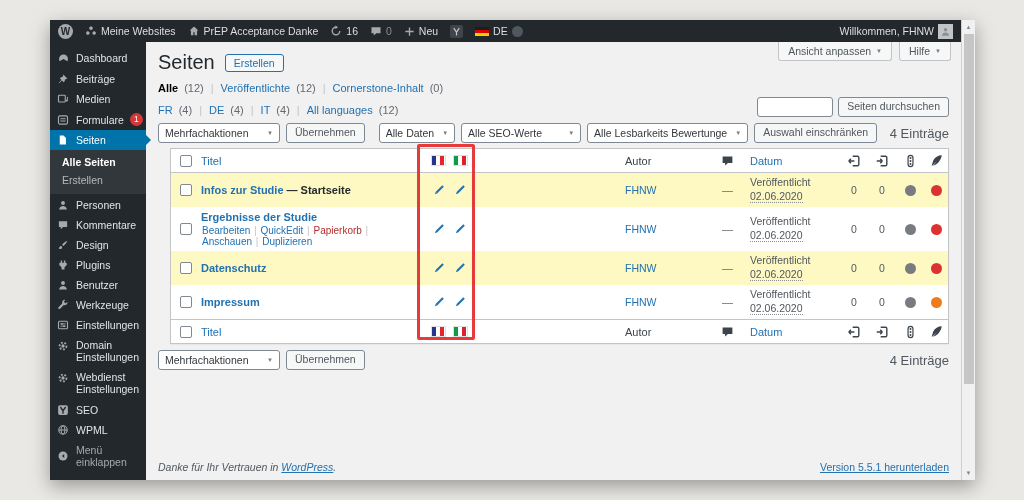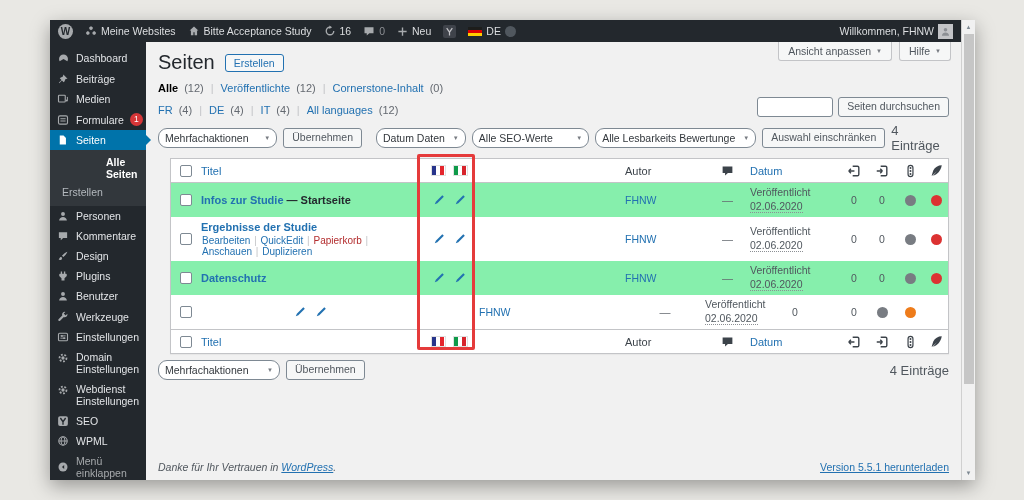--- a/index.html
+++ b/index.html
@@ -38,21 +38,21 @@
     line-height:1.15; cursor:pointer; color:#e2e4e7; }
   .mi .micon { flex:none; width:13px; display:inline-flex; color:#a7aaad; }
   .mi.active { background:#0073aa; color:#fff; }
   .mi.active .micon { color:#fff; }
   .mi.active::after { content:""; position:absolute; left:100%; top:50%; margin-top:-5px;
     border:5px solid transparent; border-left-color:#0073aa; z-index:4; }
   .badge { background:#d63638; color:#fff; border-radius:8px; min-width:13px; height:13px;
     font-size:8.5px; display:inline-flex; align-items:center; justify-content:center; padding:0 3px; }
   .submenu { background:#32373c; padding:3px 0 5px; }
   .sub-item { padding:3px 7px 3px 12px; cursor:pointer; color:#b4b9be; }
-  .sub-item.current { color:#fff; font-weight:bold;margin-left:44px; }
+  .sub-item.current { color:#fff; font-weight:bold; }
   .menu-gap { height:11px; }
   .mi.two-line { align-items:flex-start; }
   .mi.two-line .micon { margin-top:1px; }
   .collapse-item { margin-top:auto; margin-bottom:8px; color:#a7aaad; }
 
   
   .content { flex:1; min-width:0; position:relative; padding:0 12px; font-size:11px; color:#3c434a; }
   a.link { color:#2271b1; text-decoration:none; cursor:pointer; }
   a.u { text-decoration:underline; }
 
@@ -78,37 +78,37 @@
 
   .lang-search-row { margin-top:2px; display:flex; align-items:flex-end; }
   .langs { display:flex; align-items:center; gap:4px; padding-bottom:1px; }
   .search-box { margin-left:auto; display:flex; gap:5px; align-items:center;border-radius:7px; }
   .search-input { width:76px; height:20px; border:1px solid #7e8993; border-radius:3px;
     background:#fff; padding:0 4px; font-size:11px; }
   .btn { background:#f6f7f7; border:1px solid #7e8993; border-radius:3px; color:#50575e;
     padding:2px 8px; font-size:10.5px; cursor:pointer; height:20px; white-space:nowrap; }
 
   .filter-row { margin-top:6px; display:flex; align-items:center; gap:6px; }
-  .select { background:#fff; border:1px solid #7e8993; border-radius:9px; height:20px;
+  .select { background:#fff; border:1px solid #7e8993; border-radius:3px; height:20px;
     display:inline-flex; align-items:center; gap:8px; padding:0 6px; font-size:10.5px;
     color:#32373c; cursor:pointer; white-space:nowrap; }
   .select .caret { margin-left:auto; }
   .w-bulk { width:122px; }
   .w-seo { width:120px; }
   .count-right { margin-left:auto; color:#50575e; font-size:13px; }
 
   
   .table-wrap { margin-top:5px; position:relative; background:#fff;
     border:1px solid #c3c4c7; box-shadow:0 1px 1px rgba(0,0,0,.04);margin-left:12px; }
   .trow { display:grid; grid-template-columns:30px 218px 60px 1fr 80px 45px 90px 28px 28px 28px 24px;
     align-items:center; }
   .thead { height:24px; border-bottom:1px solid #c3c4c7; }
   .tfoot { height:24px; border-top:1px solid #c3c4c7; }
   .drow { min-height:34px; }
-  .drow.alt { background:#86efac; }
+  .drow.alt { background:#fef9c3; }
   .cell-cb { display:flex; justify-content:center; }
   .cb { width:12px; height:12px; border:1px solid #7e8993; border-radius:2px; background:#fff; cursor:pointer; }
   .cell-title { padding:4px 0; }
   .row-title { font-weight:bold; }
   .post-state { color:#23282d; font-weight:bold; }
   .row-actions { margin-top:2px; font-size:10px; color:#c3c4c7; }
   .row-actions a { margin:0 1px; }
   .row-actions a.trash { color:#b32d2e; }
   .cell-flags { display:flex; justify-content:center; gap:9px; align-items:center; }
   .flag { display:inline-flex; width:13px; height:9px; outline:1px solid rgba(0,0,0,.12); }
@@ -158,21 +158,21 @@
             </svg>
         </span>
         <span>Meine Websites</span>
       </span>
       <span class="ab-item">
         <span class="abicon">
           <svg width="12" height="12" viewBox="0 0 16 16" fill="currentColor">
               <path d="M8 2 2.2 7.3h1.7v6.2h3.3V9.8h1.6v3.7h3.3V7.3h1.7z"></path>
             </svg>
         </span>
-        <span>Bitte Acceptance Study</span>
+        <span>PrEP Acceptance Danke</span>
       </span>
       <span class="ab-item">
         <span class="abicon">
           <svg width="12" height="12" viewBox="0 0 16 16">
               <path d="M13 8A5 5 0 1 1 8 3" fill="none" stroke="currentColor" stroke-width="1.8"></path>
               <path d="M7.2 0.6l3.6 2.4-3.6 2.4z" fill="currentColor"></path>
             </svg>
         </span>
         <span>16</span>
       </span>
@@ -431,21 +431,21 @@
           </div>
         </div>
 
         <div class="filter-row">
           <span class="select w-bulk">
             <span>Mehrfachaktionen</span>
             <span class="caret">▼</span>
           </span>
           <span class="btn">Übernehmen</span>
           <span class="select" style="margin-left:8px">
-            <span>Datum Daten</span>
+            <span>Alle Daten</span>
             <span class="caret">▼</span>
           </span>
           <span class="select w-seo">
             <span>Alle SEO-Werte</span>
             <span class="caret">▼</span>
           </span>
           <span class="select">
             <span>Alle Lesbarkeits Bewertunge</span>
             <span class="caret">▼</span>
           </span>
@@ -612,20 +612,23 @@
               </span>
             <span class="cell-dot">
                 <span class="dot" style="background-color: rgb(220, 50, 50);"></span>
               </span>
           </div>
 
           <div class="trow drow">
             <span class="cell-cb">
                 <span class="cb"></span>
               </span>
+            <span class="cell-title">
+              <a class="link row-title">Impressum</a>
+            </span>
             <span class="cell-flags">
               <span class="pencil">
                   <svg width="12" height="12" viewBox="0 0 16 16" fill="currentColor">
                     <path d="M12.4 1.6 14.4 3.6 5.8 12.2 2.4 13.6 3.8 10.2z"></path>
                   </svg>
                 </span>
               <span class="pencil">
                   <svg width="12" height="12" viewBox="0 0 16 16" fill="currentColor">
                     <path d="M12.4 1.6 14.4 3.6 5.8 12.2 2.4 13.6 3.8 10.2z"></path>
                   </svg>

